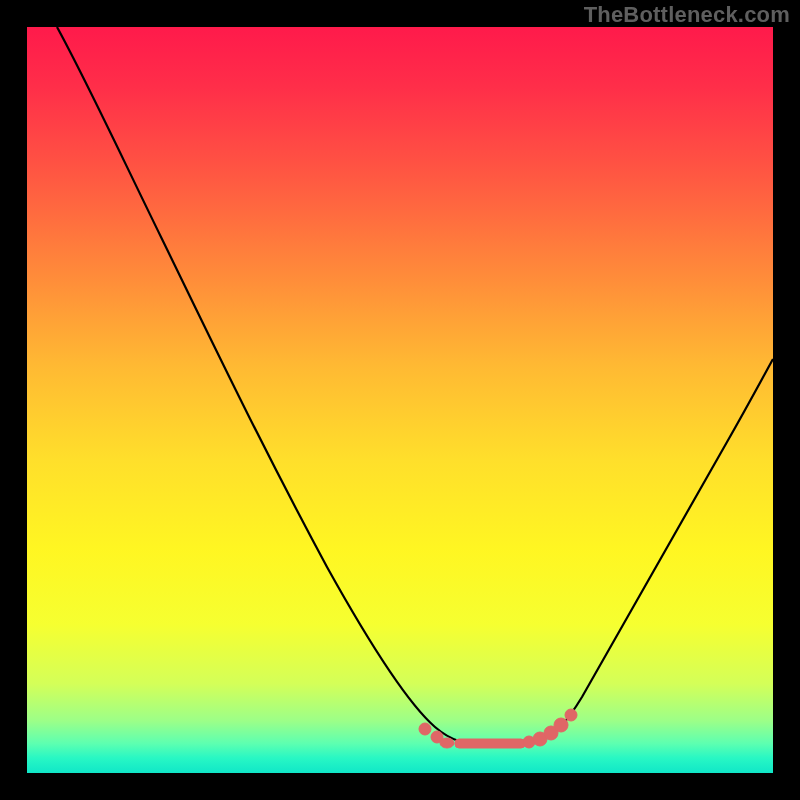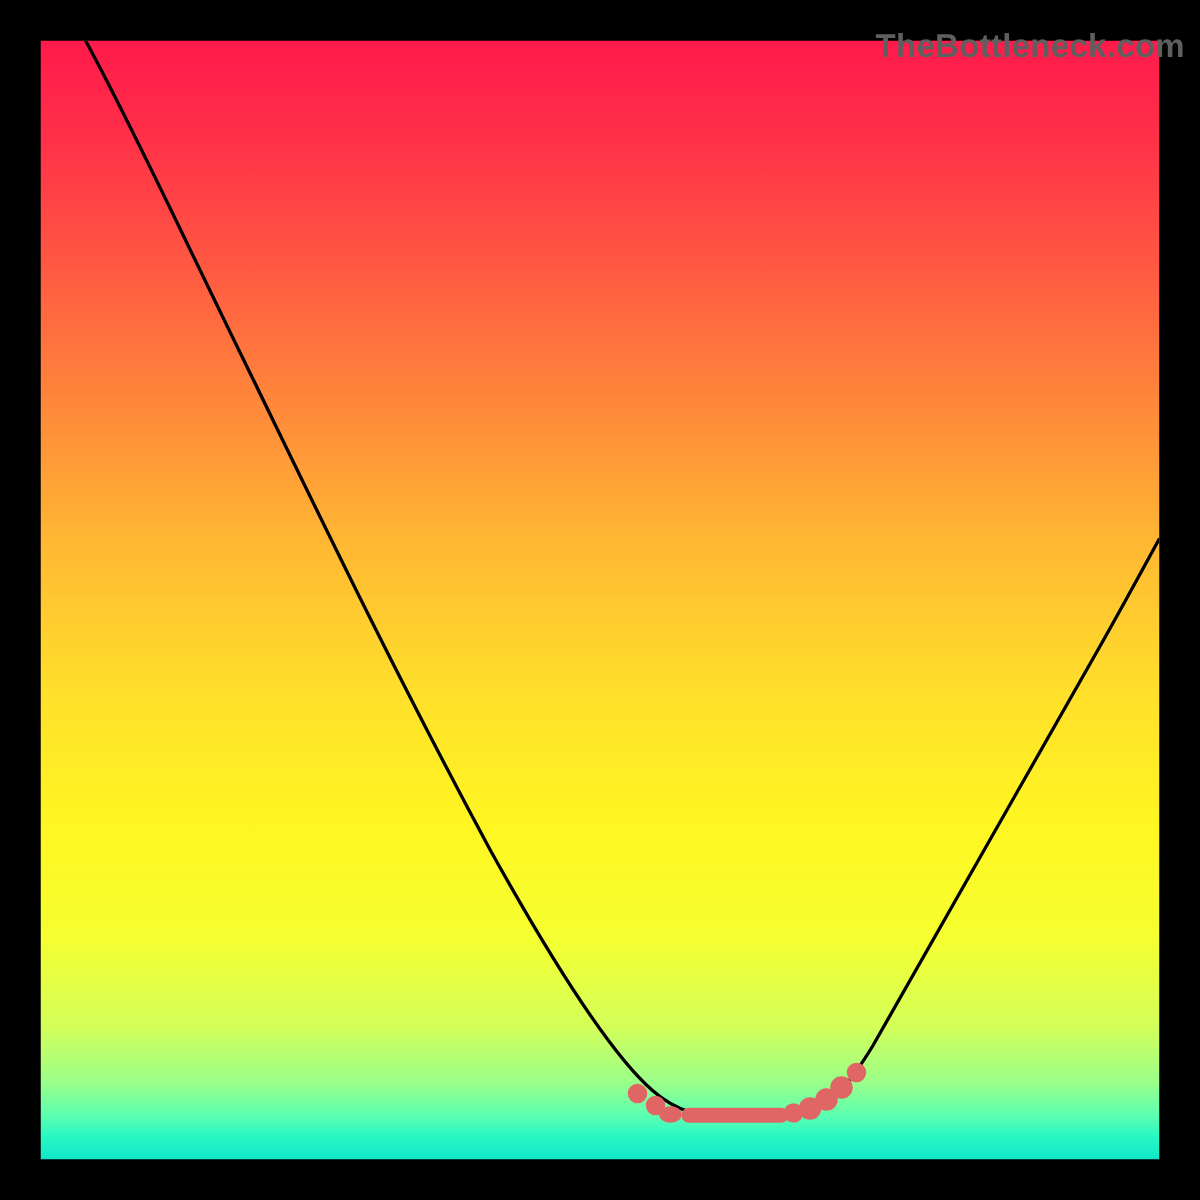--- a/index.html
+++ b/index.html
@@ -12,21 +12,21 @@
     font-family: Arial, Helvetica, sans-serif;
   }
   .frame {
     position: relative;
     width: 800px;
     height: 800px;
     background: #000;
   }
   .watermark {
     position: absolute;
-    top: 18px;
+    top: 2px;
     right: 10px;
     color: #5f5f5f;
     font-size: 22px;
     font-weight: 600;
     letter-spacing: 0.2px;
     z-index: 30;
   }
   .plot-area {
     position: absolute;
     left: 27px;

